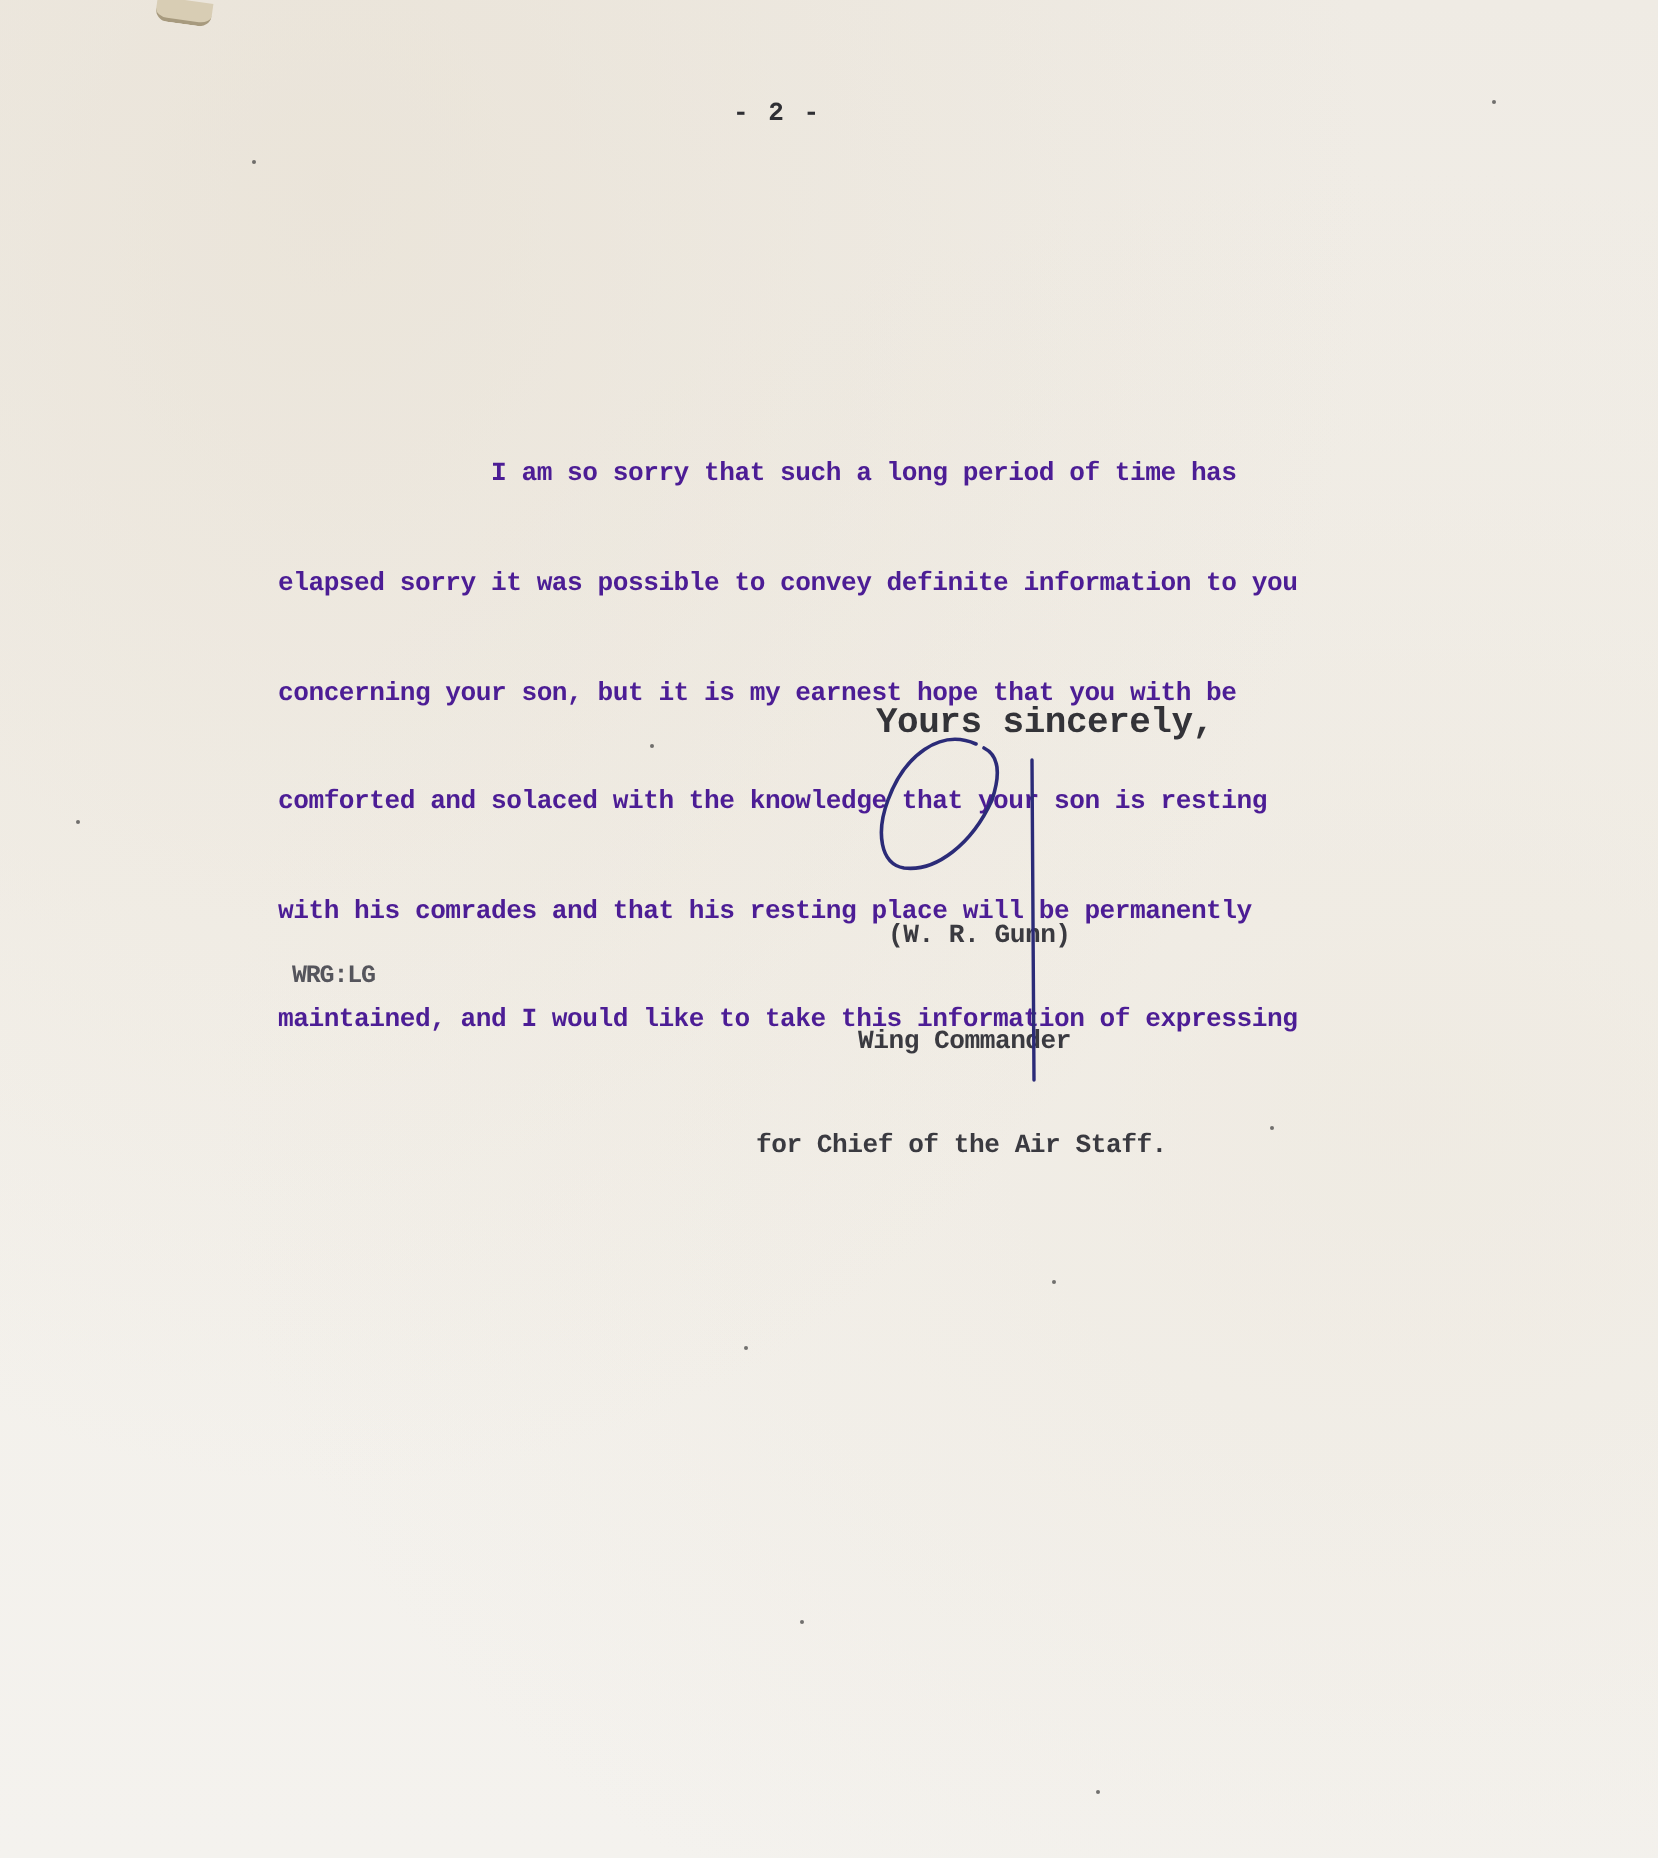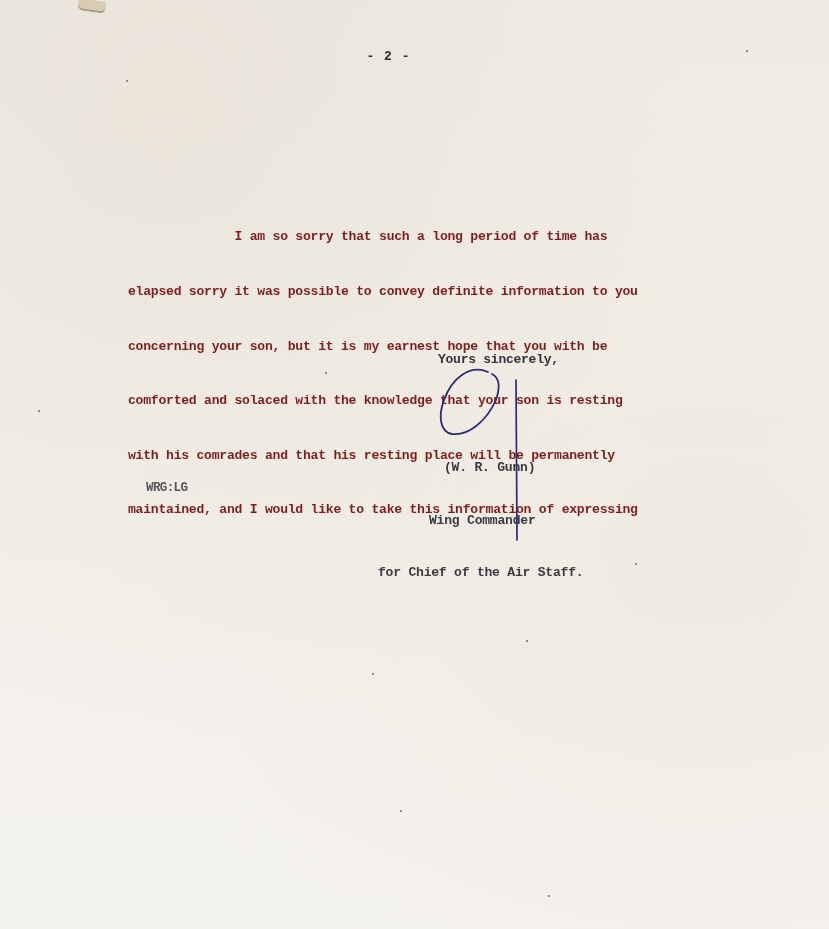--- a/index.html
+++ b/index.html
@@ -40,35 +40,35 @@
       text-align: center;
       font-size: 13px;
       font-weight: bold;
       letter-spacing: 1px;
       color: #2f2f34;
       padding-left: 0;
     }
     .page-number span { position: relative; left: -26px; }
     .body-text {
       position: absolute;
-      left: 128px;
+      left: 139px;
       top: 192px;
       width: 620px;
       font-size: 13.1px;
       line-height: 18.2px;
       font-weight: bold;
-      color: #7f1d1d;
+      color: #4c1d95;
       white-space: pre;
       letter-spacing: -0.25px;
     }
     .body-text .line { display: block; }
     .closing {
       position: absolute;
       left: 438px; top: 352px;
-      font-size: 13px;
+      font-size: 18px;
       font-weight: bold;
       color: #333338;
       white-space: pre;
       letter-spacing: -0.25px;
     }
     .sig-block {
       position: absolute;
       left: 378px; top: 424px;
       font-size: 13.1px;
       line-height: 17.5px;

